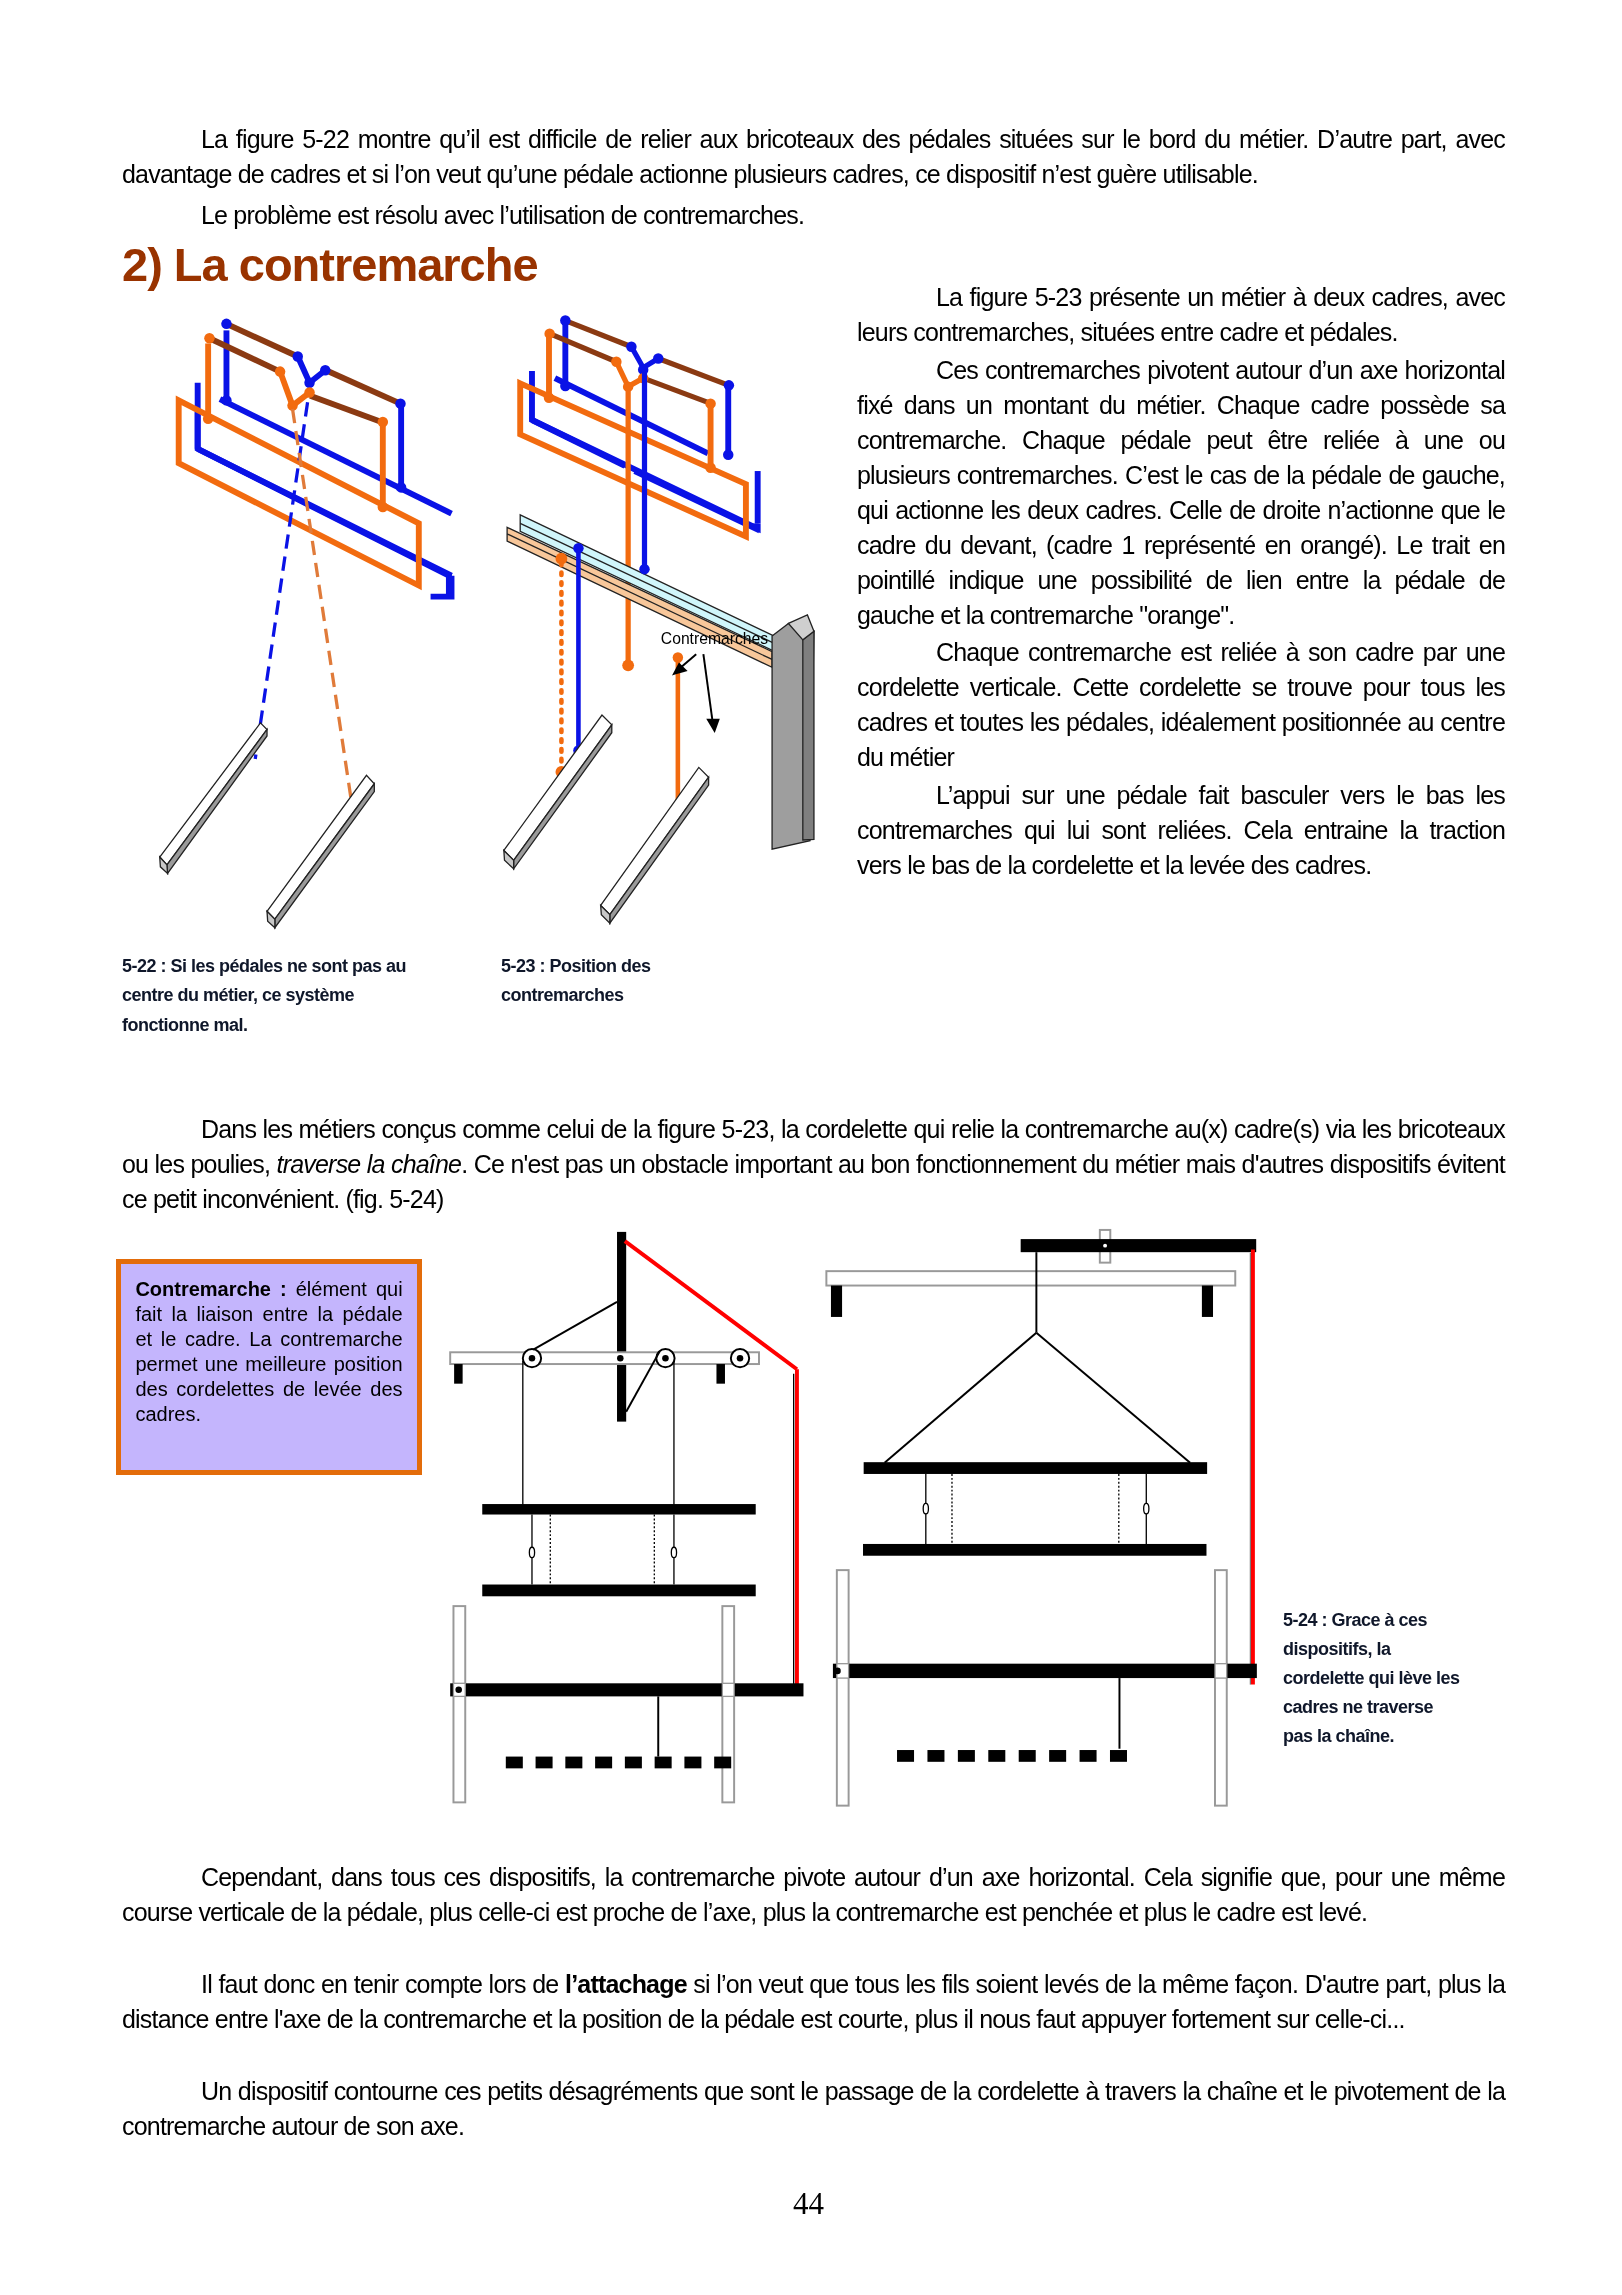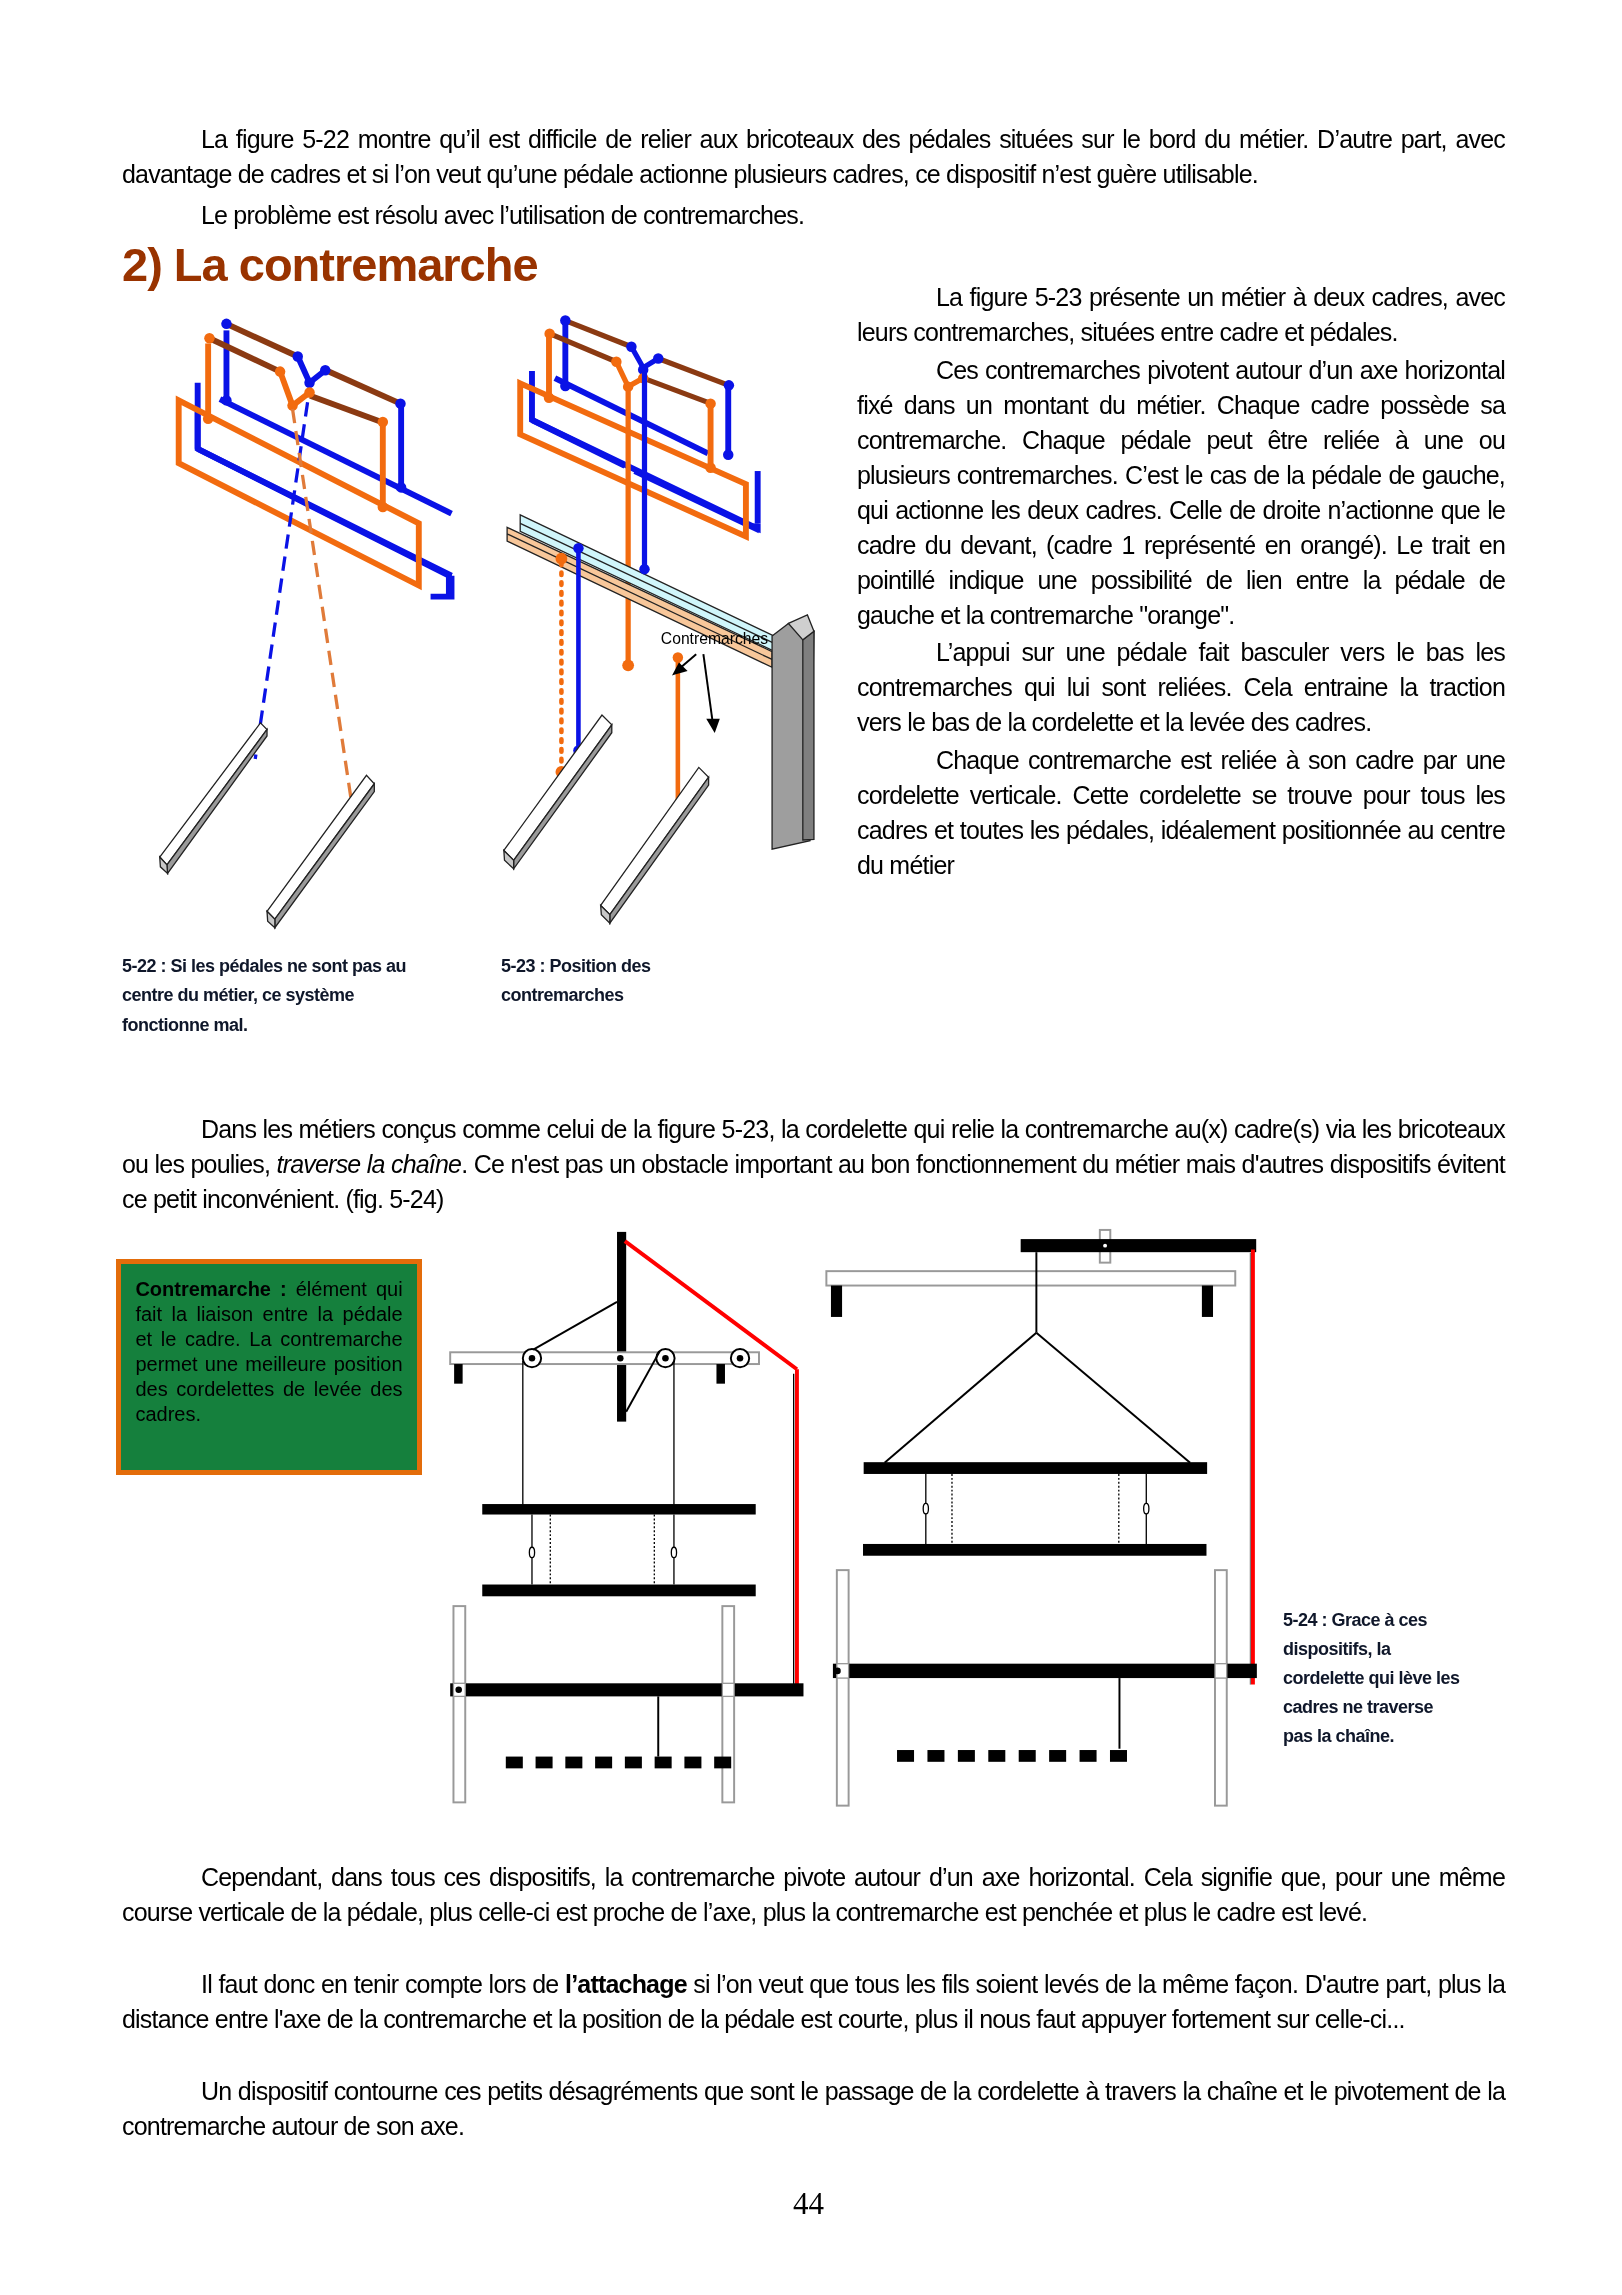--- a/index.html
+++ b/index.html
@@ -6,21 +6,21 @@
   body { width:1622px; height:2295px; position:relative; overflow:hidden;
          font-family:"Liberation Sans", sans-serif; color:#000; }
   .para { position:absolute; font-size:25px; line-height:35px; text-align:justify;
           font-stretch:condensed; letter-spacing:-0.8px; }
   .para .ind { display:inline-block; width:79px; }
   .heading { position:absolute; left:122px; top:237px; font-size:47px; font-weight:bold;
              color:#993300; letter-spacing:-1px; }
   .caption { position:absolute; font-size:18px; font-weight:bold; line-height:29.4px; color:#0f172a;
              letter-spacing:-0.5px; }
   .defbox { position:absolute; left:116px; top:1259px; width:306px; height:216px;
-            background:#15803d; border:5.9px solid #e36c0a; box-sizing:border-box;
+            background:#c4b5fd; border:5.9px solid #e36c0a; box-sizing:border-box;
             padding:13px 14.4px; font-size:20px; line-height:25px; text-align:justify; }
   .defbox b { font-weight:bold; }
   .pagenum { position:absolute; left:793px; top:2186px; font-size:31px;font-family:Liberation Serif, serif; }
   svg { position:absolute; overflow:visible; }
   .label-svg { font-family:"Liberation Sans", sans-serif; }
 </style>
 </head>
 <body>
 
 <div class="para" style="left:122px; top:122px; width:1383px;">
@@ -28,22 +28,22 @@
 </div>
 <div class="para" style="left:122px; top:198px; width:1383px;">
   <span class="ind"></span><span>Le problème est résolu avec l’utilisation de contremarches.</span>
 </div>
 
 <div class="heading">2) La contremarche</div>
 
 <div class="para" style="left:857px; top:280px; width:648px; line-height:35px;">
   <div><span class="ind"></span><span>La figure 5-23 présente un métier à deux cadres, avec leurs contremarches, situées entre cadre et pédales.</span></div>
   <div style="margin-top:2.6px;"><span class="ind"></span><span>Ces contremarches pivotent autour d’un axe horizontal fixé dans un montant du métier. Chaque cadre possède sa contremarche. Chaque pédale peut être reliée à une ou plusieurs contremarches. C’est le cas de la pédale de gauche, qui actionne les deux cadres. Celle de droite n’actionne que le cadre du devant, (cadre 1 représenté en orangé). Le trait en pointillé indique une possibilité de lien entre la pédale de gauche et la contremarche "orange".</span></div>
+  <div style="margin-top:2.6px;"><span class="ind"></span><span>Chaque contremarche est reliée à son cadre par une cordelette verticale. Cette cordelette se trouve pour tous les cadres et toutes les pédales, idéalement positionnée au centre du métier</span></div>
   <div style="margin-top:2.6px;"><span class="ind"></span><span>L’appui sur une pédale fait basculer vers le bas les contremarches qui lui sont reliées. Cela entraine la traction vers le bas de la cordelette et la levée des cadres.</span></div>
-  <div style="margin-top:2.6px;"><span class="ind"></span><span>Chaque contremarche est reliée à son cadre par une cordelette verticale. Cette cordelette se trouve pour tous les cadres et toutes les pédales, idéalement positionnée au centre du métier</span></div>
 </div>
 
 <svg style="left:0; top:0;" width="1622" height="2295" viewBox="0 0 2479 3508">
   <g fill="none" stroke="#0a12e6" stroke-width="9">
     <polyline points="302,585 302,686 686,880 686,912"></polyline>
     <polyline points="302,630 302,686"></polyline>
     <polyline points="336,610 690,785"></polyline>
     <polyline points="302,686 610,840 690,880"></polyline>
     <polyline points="690,880 690,912 658,912"></polyline>
     <polyline points="346,505 346,612"></polyline>

